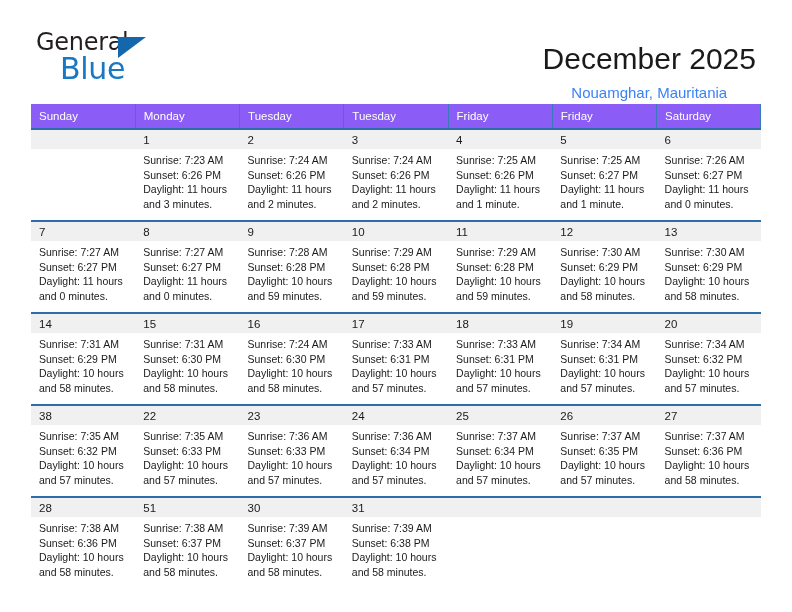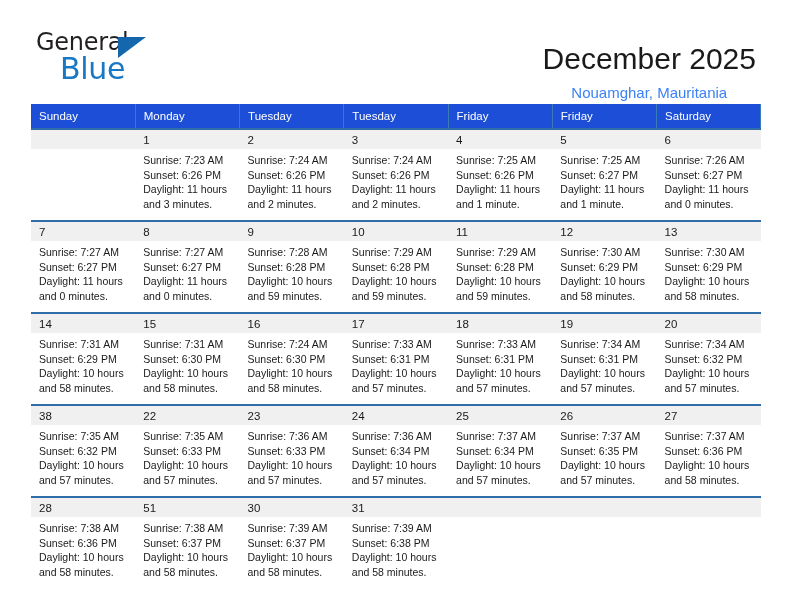--- a/index.html
+++ b/index.html
@@ -92,21 +92,21 @@
     position: absolute;
     left: 31px;
     top: 104px;
     width: 730px;
     border-collapse: collapse;
     table-layout: fixed;
   }
   .calendar col { width: 104.28px; }
 
   thead th {
-    background: #1d4ed8;
+    background: #8b5cf6;
     color: #ffffff;
     font-size: 11.5px;
     font-weight: normal;
     text-align: left;
     padding: 6px 0 6px 8px;
     height: 20px;
     box-sizing: border-box;
     border-right: 1px solid #3a7cb9;
   }
 

